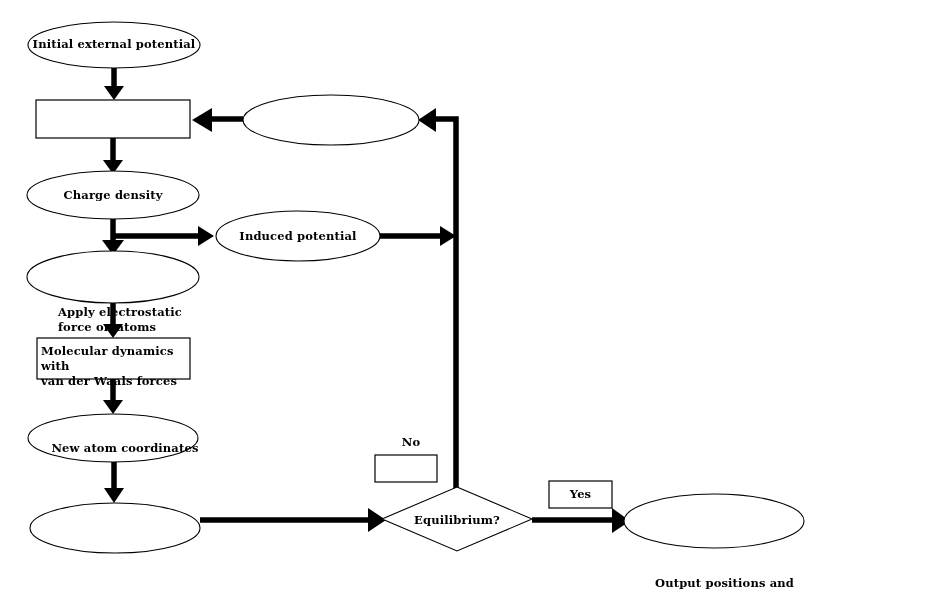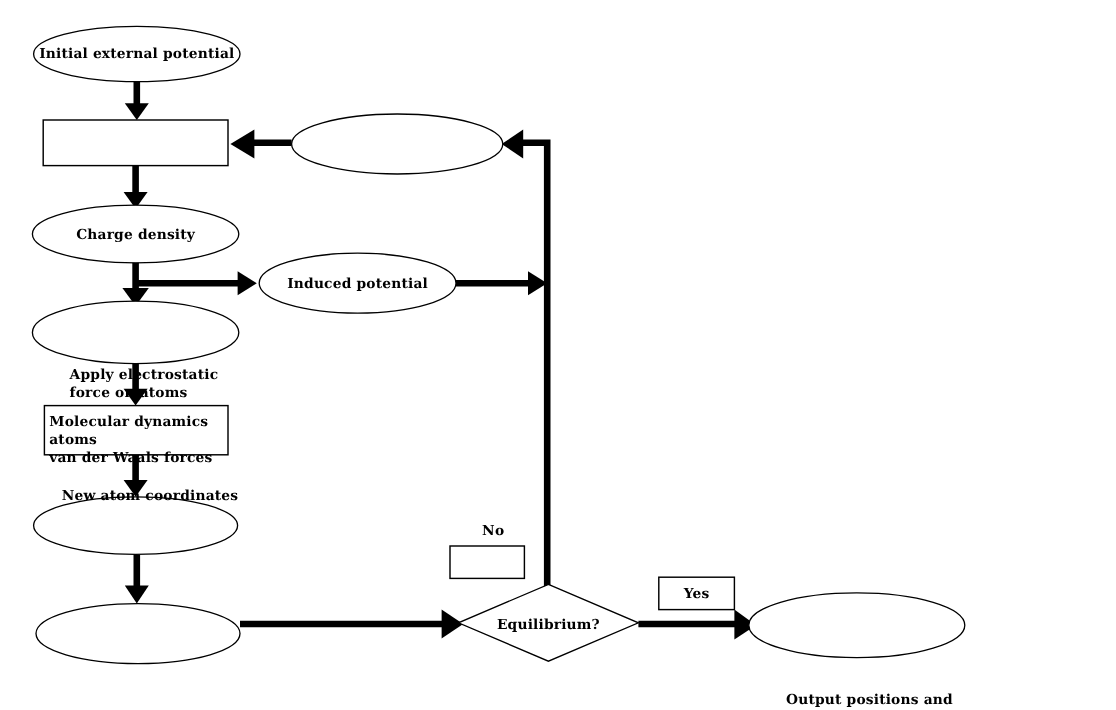--- a/index.html
+++ b/index.html
@@ -159,24 +159,24 @@
   </svg>
 
   <div class="node-text t-center" style="left:28px; top:37px; width:172px;">Initial external potential</div>
 
 
   <div class="node-text t-center" style="left:27px; top:188px; width:172px;">Charge density</div>
 
   <div class="node-text t-left" style="left:58px; top:274px; width:140px;margin-top:31px;">Apply electrostatic
 force on atoms</div>
 
-  <div class="node-text t-left" style="left:41px; top:344px; width:148px;">Molecular dynamics atoms
+  <div class="node-text t-left" style="left:41px; top:344px; width:148px;">Molecular dynamics with
 van der Waals forces</div>
 
-  <div class="node-text t-center" style="left:28px; top:406px; width:194px;">New atom coordinates</div>
+  <div class="node-text t-center" style="left:28px; top:441px; width:194px;">New atom coordinates</div>
 
 
 
   <div class="node-text t-center" style="left:216px; top:229px; width:164px;">Induced potential</div>
 
   <div class="node-text t-center" style="left:397px; top:513px; width:120px;">Equilibrium?</div>
 
   <div class="node-text t-left" style="left:655px; top:528px; width:150px;margin-top:48px;">Output positions and
 charge density</div>
 

